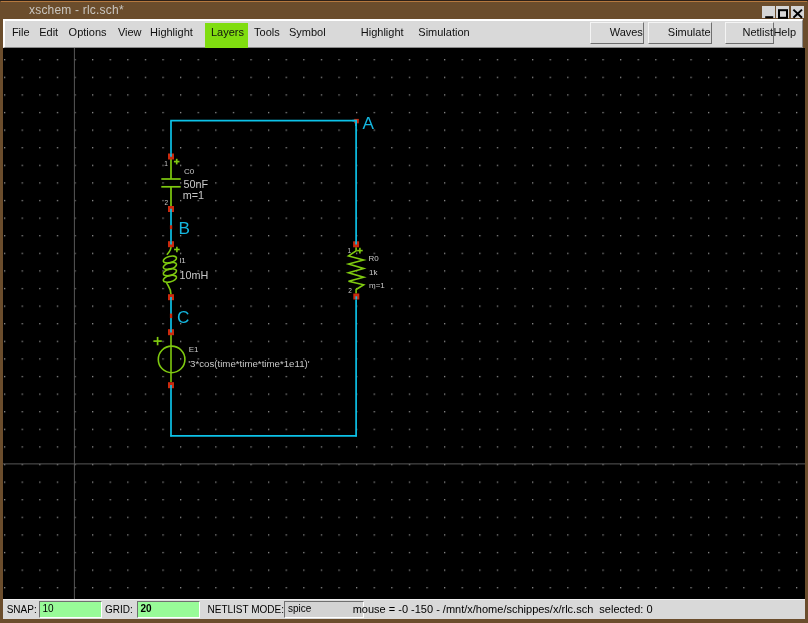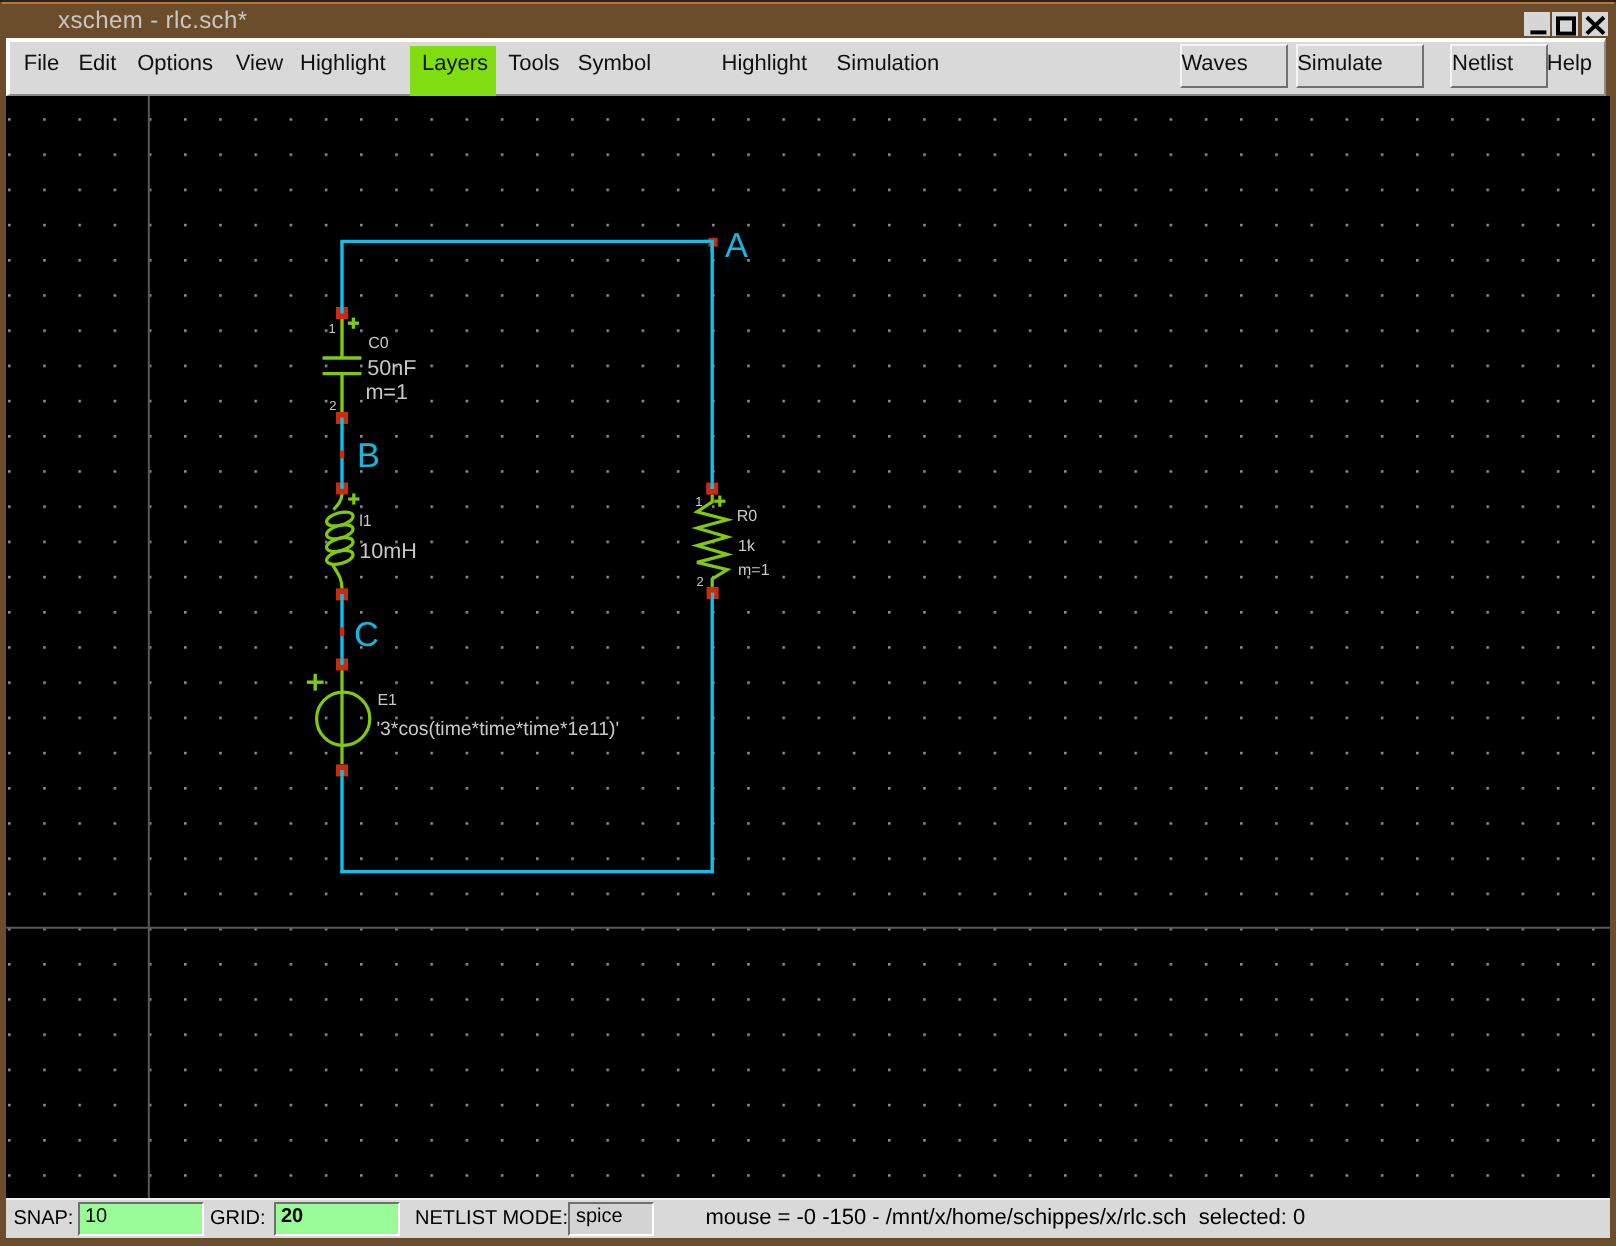--- a/index.html
+++ b/index.html
@@ -15,21 +15,21 @@
   
   #menubar{left:2.5px;top:18.5px;width:800.3px;height:29px;background:#d9d9d9;
      border-top:2px solid #ffffff;border-left:2px solid #ffffff;
      border-right:1px solid #8a8a8a;border-bottom:1px solid #8a8a8a;box-sizing:border-box;}
   .mi{position:absolute;top:26px;font-size:11px;line-height:13px;color:#101010;}
   #layers{left:204.7px;top:22.8px;width:43.8px;height:28px;background:#80dd10;}
   #layers span{position:absolute;left:6.3px;top:3.2px;font-size:11px;line-height:13px;color:#101010;}
   .tbtn{position:absolute;top:21.8px;height:22px;background:#d9d9d9;box-sizing:border-box;
      border-top:1px solid #f4f4f4;border-left:1px solid #f4f4f4;
      border-bottom:1px solid #6f6f6f;border-right:1px solid #6f6f6f;
-     font-size:11px;color:#101010;text-align:left;line-height:19px;}
+     font-size:11px;color:#101010;text-align:right;line-height:19px;}
   
   #statusbar{left:2.5px;top:599.2px;width:802px;height:20.3px;background:#d9d9d9;
      border-top:1px solid #f0f0f0;box-sizing:border-box;}
   .st{position:absolute;top:604px;font-size:10px;line-height:12px;color:#000;}
   .entry{position:absolute;top:2px;height:16.3px;box-sizing:border-box;
      border-top:1.4px solid #6f6f6f;border-left:1.4px solid #6f6f6f;
      border-bottom:1.4px solid #ffffff;border-right:1.4px solid #ffffff;
      font-size:10px;line-height:13.8px;color:#000;padding-left:3px;}
 </style>
 </head>
@@ -186,14 +186,14 @@
     <line x1="353.3" y1="248.3" x2="353.3" y2="251.5"></line>
   </g>
 </svg>
 
 <div class="abs" id="statusbar"></div>
 <span class="st" style="left:6.7px;">SNAP:</span>
 <div class="abs entry" style="left:38.5px;top:601.4px;width:63.6px;background:#98fb98;">10</div>
 <span class="st" style="left:105px;">GRID:</span>
 <div class="abs entry" style="left:136.5px;top:601.4px;width:63.5px;background:#98fb98;font-weight:bold;">20</div>
 <span class="st" style="left:207.5px;">NETLIST MODE:</span>
-<div class="abs entry" style="left:284px;top:601.4px;width:43px;background:#d3d3d3;">spice</div>
+<div class="abs entry" style="left:284px;top:601.4px;width:80px;background:#d3d3d3;">spice</div>
 <span class="st" style="left:352.7px;top:603.3px;font-size:11px;">mouse = -0 -150 - /mnt/x/home/schippes/x/rlc.sch&nbsp;&nbsp;selected: 0</span>
 
 </body></html>

